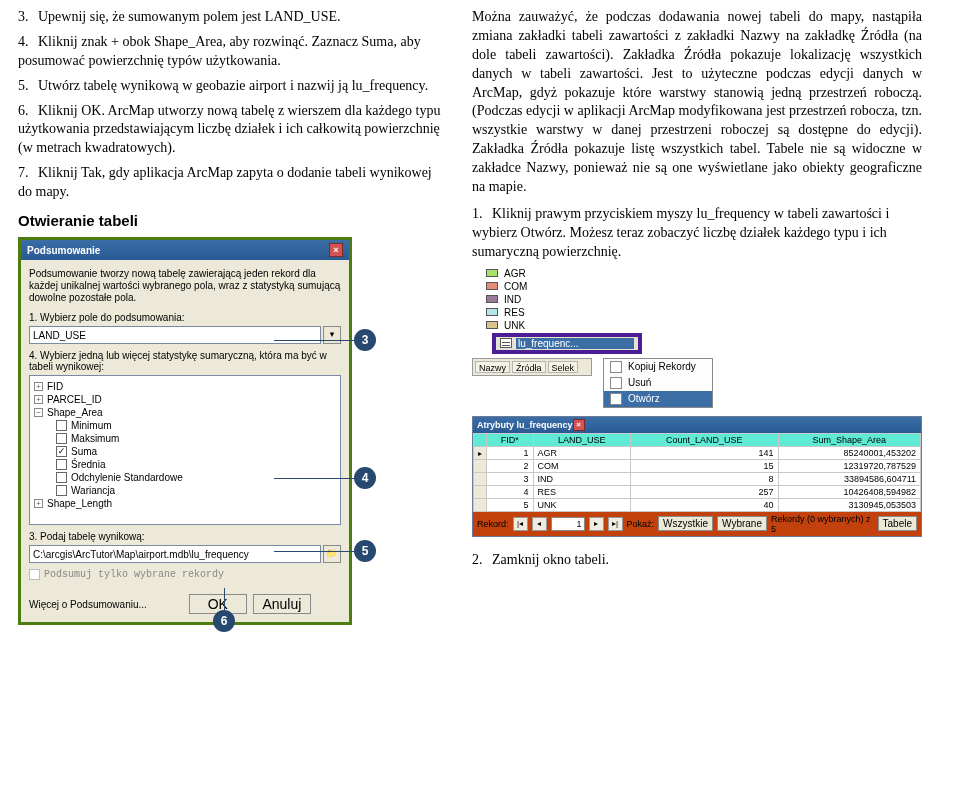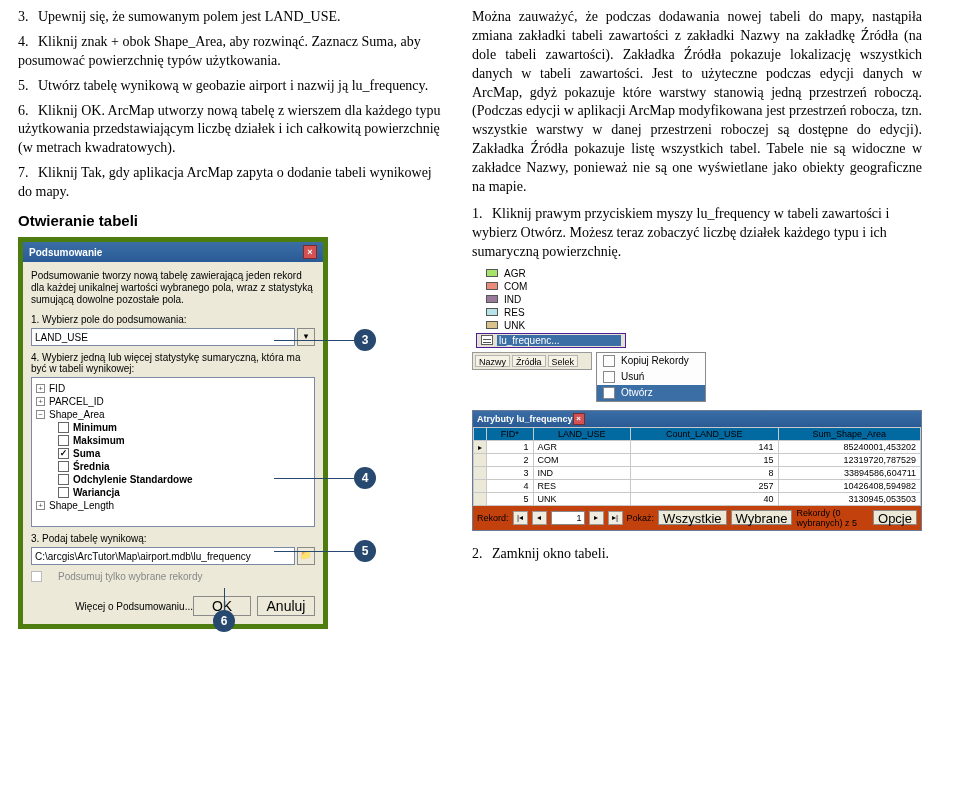--- a/index.html
+++ b/index.html
@@ -20,23 +20,23 @@
   ol.steps { list-style: none; }
   ol.steps > li { margin: 0 0 6px 0; line-height: 1.35; }
   .step-num { display: inline-block; width: 20px; }
   .step-text { display: inline; }
   h2.section { font-family: Verdana, Geneva, sans-serif; font-weight: bold; font-size: 15px; margin: 10px 0 6px 0; }
   p.body { line-height: 1.35; margin-bottom: 8px; text-align: justify; }
 
   
   .dlg-wrap { position: relative; margin-top: 8px; width: 380px; }
   .dlg {
-    width: 310px;
+    width: 334px;
     background: #ece9d8;
-    border: 5px solid #4d7c0f;
+    border: 3px solid #4d7c0f;
     font-family: Tahoma, sans-serif;
     font-size: 10px;
     color: #000;
   }
   .dlg-title {
     background: linear-gradient(#3a6ea5,#2a5a95);
     color: #fff;
     font-weight: bold;
     padding: 3px 6px;
     display: flex;
@@ -52,27 +52,27 @@
   .dlg-input .ddbtn, .dlg-input .fbtn { width:18px; height:18px; background:#ece9d8; border:1px solid #8a8a8a; font-size:9px; text-align:center; line-height:14px; }
   .tree {
     border:1px solid #7a8aa5;
     background:#fff;
     height: 150px;
     padding:4px 4px;
     font-size:10px;
     overflow:hidden;
   }
   .tree-row { display:flex; align-items:center; gap:4px; padding:1px 0; }
-  .tree-row.sub { padding-left: 22px; font-weight: bold; }
+  .tree-row.sub { padding-left: 22px; }
   .expander { width:9px; height:9px; border:1px solid #888; font-size:8px; line-height:7px; text-align:center; color:#555; }
   .chk { width:11px; height:11px; border:1px solid #666; background:#fff; font-size:9px; line-height:9px; text-align:center; }
   .chk.checked::after { content:"✓"; }
-  .dlg-footerchk { display:flex; align-items:flex-start; gap:16px; margin-top:6px; color:#888; }
+  .dlg-footerchk { display:flex; align-items:flex-start; gap:4px; margin-top:6px; color:#888;font-family:Liberation Mono, monospace; }
   .dlg-footerchk .chk { border-color:#bbb; }
-  .dlg-btns { display:flex; justify-content:flex-end; padding:6px 8px 8px 8px; align-items:center; }
+  .dlg-btns { display:flex; justify-content:flex-start; padding:6px 8px 8px 8px; align-items:center;gap:42px; }
   .dlg-btns .link { color:#000; font-size:10px; }
   .dlg-btns .bgroup { display:flex; gap:6px; }
   .winbtn { min-width:58px; height:20px; background:#ece9d8; border:1px solid #8a8a8a; font-size:14px; font-family:Tahoma,sans-serif; }
 
   
   .callout { position:absolute; width:32px; }
   .callout .line { position:absolute; left:-80px; top:11px; width:80px; height:1px; background:#27486f; }
   .callout .circle { width:22px; height:22px; border-radius:50%; background:#27486f; color:#fff; font-weight:bold; display:flex; align-items:center; justify-content:center; font-family:Verdana,sans-serif; font-size:12px; }
   .c3 { left: 336px; top: 92px; }
   .c4 { left: 336px; top: 230px; }
@@ -82,46 +82,46 @@
 
   
   .toc-layers { margin: 6px 0 4px 0; width: 230px; font-family: Tahoma,sans-serif; font-size:10px; }
   .layer-row { display:flex; align-items:center; gap:6px; padding:0 0 2px 14px; }
   .layer-swatch { width:12px; height:8px; border:1px solid #555; }
   .sw-agr { background:#a7e36b; }
   .sw-com { background:#e98a7a; }
   .sw-ind { background:#9a7a9a; }
   .sw-res { background:#b6e2e9; }
   .sw-unk { background:#d9c38a; }
-  .toc-sel { display:flex; align-items:center; gap:4px; background:#e5e1d4; border:1px solid #4c1d95; padding:1px 4px; margin-left:4px; width:150px; }
+  .toc-sel { display:flex; align-items:center; gap:4px; background:#e5e1d4; border:4px solid #4c1d95; padding:1px 4px; margin-left:20px; width:150px; }
   .toc-sel .ticon { width:12px; height:10px; border:1px solid #5a5a5a; background:#fff; position:relative; }
   .toc-sel .ticon::after { content:""; position:absolute; left:1px; right:1px; top:3px; height:1px; background:#555; box-shadow:0 3px 0 #555; }
   .toc-sel .name { flex:1; background:#3a6ea5; color:#fff; padding:0 2px; }
 
-  .ctx-wrap { display:flex; gap:4px; margin:2px 0 8px 0; }
+  .ctx-wrap { display:flex; gap:11px; margin:2px 0 8px 0; }
   .tabbar { width:120px; border:1px solid #9a9a9a; background:#ece9d8; font-family:Tahoma,sans-serif; font-size:9px; padding:2px; display:flex; gap:2px; height:18px; }
   .tabbar span { padding:1px 3px; border:1px solid #b5b5b5; background:#f5f2e6; }
   .ctx-menu { border:1px solid #8a8a8a; background:#fdfdfd; font-family:Tahoma,sans-serif; font-size:10px; width:110px; }
   .ctx-item { display:flex; align-items:flex-start; gap:6px; padding:2px 6px; }
   .ctx-item.sel { background:#3a6ea5; color:#fff; }
   .ctx-item .mi { width:12px; height:12px; border:1px solid #888; background:#fff; }
 
   
   .attwin { width:450px; border:1px solid #6a7a99; font-family:Tahoma,sans-serif; font-size:9px; background:#ece9d8; }
   .attwin .tbar { background:linear-gradient(#3a6ea5,#2a5a95); color:#fff; padding:2px 4px; display:flex; justify-content:flex-start; align-items:center; font-weight:bold; }
   .atable { width:100%; border-collapse:collapse; background:#fff; }
   .atable th, .atable td { border:1px solid #c8c8c8; padding:1px 4px; text-align:right; font-weight:normal; }
-  .atable th { background:#0369a1; text-align:center; }
+  .atable th { background:#5eead4; text-align:center; }
   .atable td.rowhead { background:#ece9d8; width:12px; }
   .atable td.rowhead.sel::after { content:"▸"; font-size:8px; }
   .atable td.lcell { text-align:left; }
   .attfoot { display:flex; align-items:center; gap:4px; padding:2px 4px; background:#c2410c; font-size:9px; }
   .nbtn { width:15px; height:14px; border:1px solid #999; background:#f0ede0; font-size:8px; text-align:center; line-height:12px; }
   .recinput { width:34px; height:14px; border:1px solid #888; background:#fff; font-size:9px; text-align:right; padding-right:2px; }
-  .winbtn.sm { min-width:auto; height:15px; font-size:13px; padding:0 4px; }
+  .winbtn.sm { min-width:auto; height:15px; font-size:10px; padding:0 4px; }
 </style>
 </head>
 <body>
 
 <div class="page">
 
   <div class="col col-left">
     <ol class="steps">
       <li><span class="step-num">3.</span><span class="step-text">Upewnij się, że sumowanym polem jest LAND_USE.</span></li>
       <li><span class="step-num">4.</span><span class="step-text">Kliknij znak + obok Shape_Area, aby rozwinąć. Zaznacz Suma, aby posumować powierzchnię typów użytkowania.</span></li>
@@ -343,21 +343,21 @@
         <span>Rekord:</span>
         <span class="nbtn">|◂</span>
         <span class="nbtn">◂</span>
         <input class="recinput" value="1" style="">
         <span class="nbtn">▸</span>
         <span class="nbtn">▸|</span>
         <span>Pokaż:</span>
         <button class="winbtn sm">Wszystkie</button>
         <button class="winbtn sm">Wybrane</button>
         <span style="flex:1">Rekordy (0 wybranych) z 5</span>
-        <button class="winbtn sm">Opcje</button>
+        <button class="winbtn sm">Tabele</button>
       </div>
     </div>
 
     <ol class="steps" style="margin-top:14px">
       <li><span class="step-num">2.</span><span class="step-text">Zamknij okno tabeli.</span></li>
     </ol>
   </div>
 </div>
 
 </body></html>

